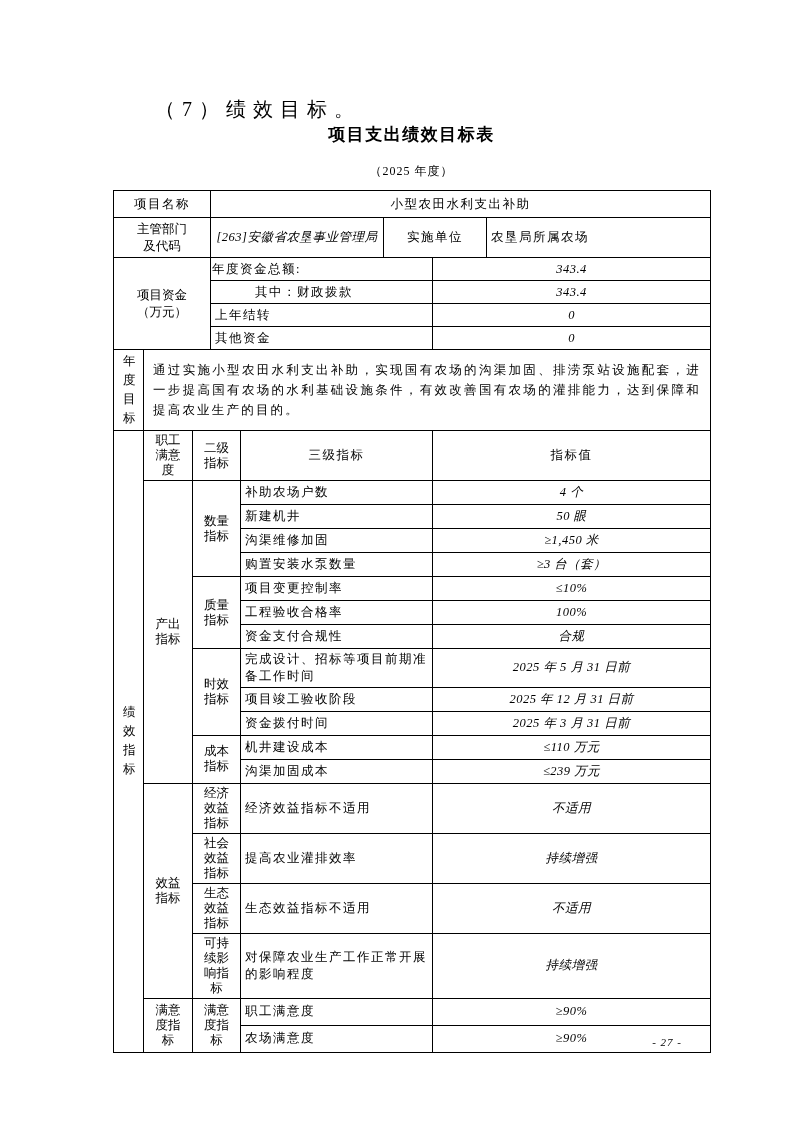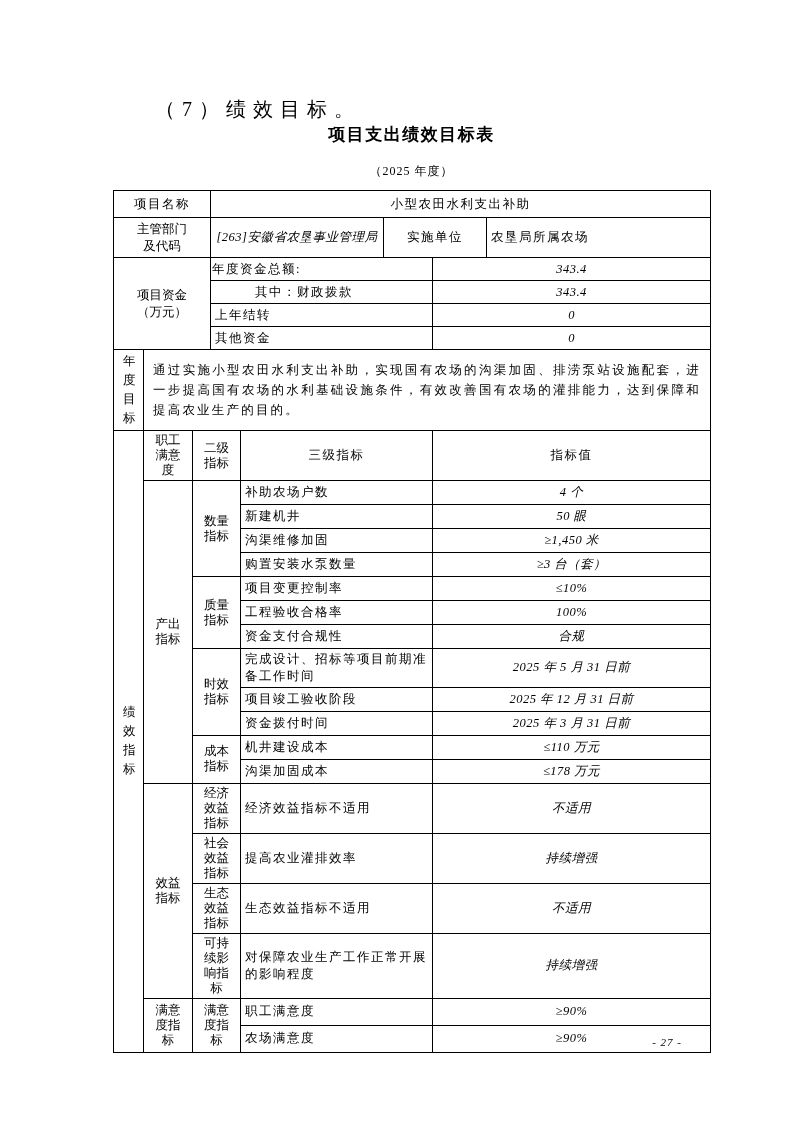--- a/index.html
+++ b/index.html
@@ -172,21 +172,21 @@
       <td class="left">资金拨付时间</td>
       <td class="num">2025 年 3 月 31 日前</td>
     </tr>
     <tr class="h24">
       <td rowspan="2"><span class="wrap2">成本指标</span></td>
       <td class="left">机井建设成本</td>
       <td class="num">≤110 万元</td>
     </tr>
     <tr class="h24">
       <td class="left">沟渠加固成本</td>
-      <td class="num">≤178 万元</td>
+      <td class="num">≤239 万元</td>
     </tr>
     <tr class="h40">
       <td rowspan="4"><span class="wrap2">效益指标</span></td>
       <td><span class="wrap2">经济效益指标</span></td>
       <td class="left">经济效益指标不适用</td>
       <td class="num">不适用</td>
     </tr>
     <tr class="h40">
       <td><span class="wrap2">社会效益指标</span></td>
       <td class="left">提高农业灌排效率</td>

